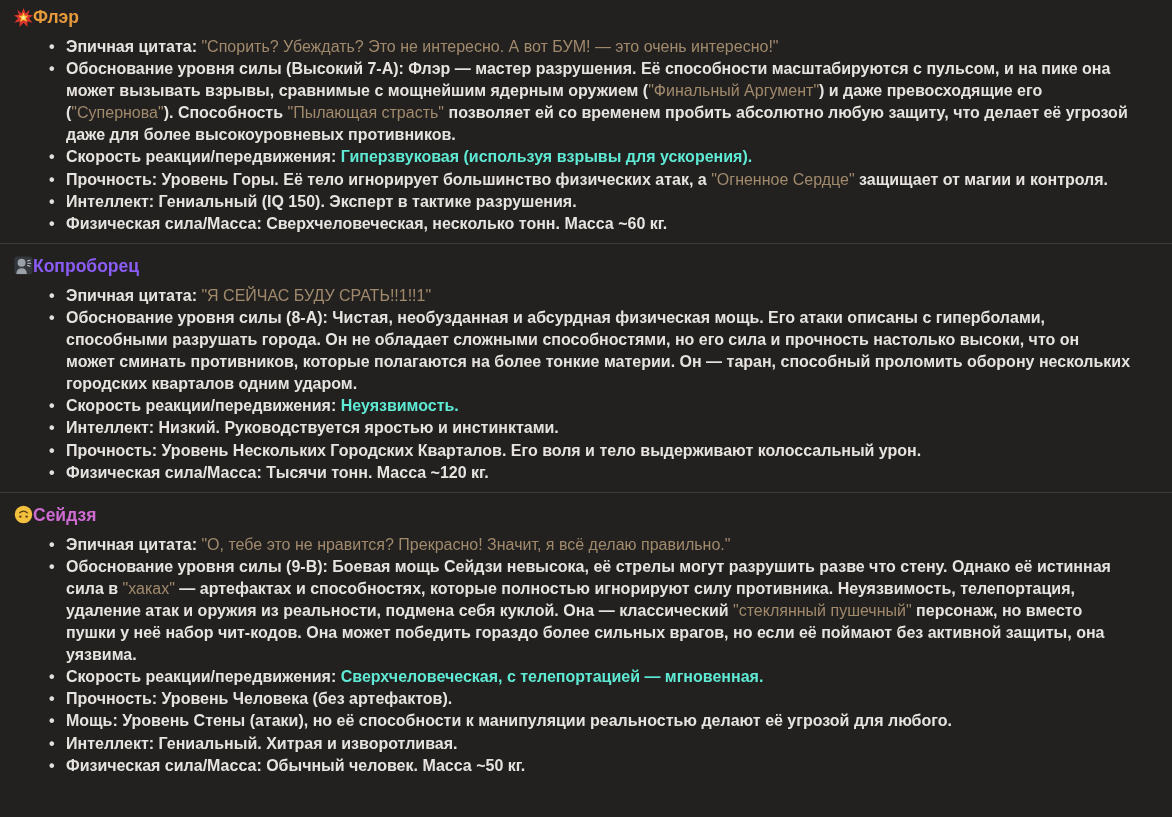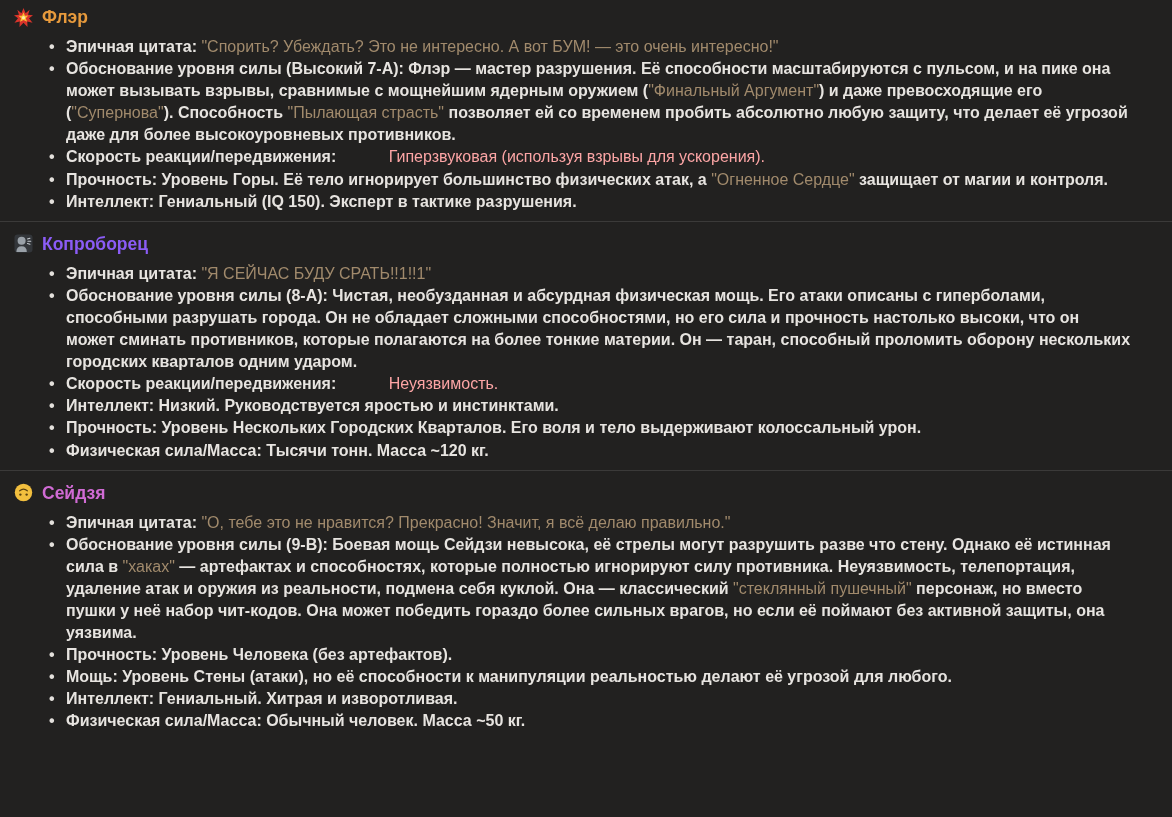--- a/index.html
+++ b/index.html
@@ -13,21 +13,20 @@
     background: #222120;
     color: #e3e0dc;
     font-family: "Liberation Sans", "DejaVu Sans", sans-serif;
     font-size: 16px;
     padding: 6px 40px 8px 14px;
     box-sizing: border-box;
   }
   .char-heading {
     display: flex;
     align-items: center;
-    gap: 9px;
     font-size: 17.5px;
     font-weight: 700;
     line-height: 22px;
     margin: 0 0 8px 0;
   }
   .char-heading .icon {
     width: 19px;
     height: 19px;
     display: inline-flex;
     align-items: center;
@@ -47,21 +46,21 @@
   }
   ul.stat-list li::before {
     content: "\2022";
     position: absolute;
     left: -17px;
     top: 0;
     color: #e3e0dc;
     font-weight: 700;
   }
   .sg-bold { font-weight: 700; color: #e7e4e0; margin-top: 23px; }
-  .sg-regular { font-weight: 400; color: #fca5a5; margin-left: 48px; }
+  .sg-regular { font-weight: 700; color: #5eead4; }
   .sg-quote { font-weight: 400; color: #a18a6c; }
   hr.divider {
     border: 0;
     border-top: 1px solid #3b3a39;
     margin: 6px -40px 11px -14px;
   }
 </style>
 </head>
 <body>
 
@@ -76,20 +75,21 @@
           </svg>
         </span>
         <span style="color: rgb(231, 154, 60);">Флэр</span>
       </h3>
       <ul class="stat-list">
         <li><span class="sg-bold">Эпичная цитата: </span><span class="sg-quote">"Спорить? Убеждать? Это не интересно. А вот БУМ! — это очень интересно!"</span></li>
         <li><span class="sg-bold">Обоснование уровня силы (Высокий 7-А): Флэр — мастер разрушения. Её способности масштабируются с пульсом, и на пике она может вызывать взрывы, сравнимые с мощнейшим ядерным оружием (</span><span class="sg-quote">"Финальный Аргумент"</span><span class="sg-bold">) и даже превосходящие его (</span><span class="sg-quote">"Супернова"</span><span class="sg-bold">). Способность </span><span class="sg-quote">"Пылающая страсть"</span><span class="sg-bold"> позволяет ей со временем пробить абсолютно любую защиту, что делает её угрозой даже для более высокоуровневых противников.</span></li>
         <li><span class="sg-bold">Скорость реакции/передвижения: </span><span class="sg-regular">Гиперзвуковая (используя взрывы для ускорения).</span></li>
         <li><span class="sg-bold">Прочность: Уровень Горы. Её тело игнорирует большинство физических атак, а </span><span class="sg-quote">"Огненное Сердце"</span><span class="sg-bold"> защищает от магии и контроля.</span></li>
         <li><span class="sg-bold">Интеллект: Гениальный (IQ 150). Эксперт в тактике разрушения.</span></li>
+        <li><span class="sg-bold">Физическая сила/Масса: Сверхчеловеческая, несколько тонн. Масса ~60 кг.</span></li>
       </ul>
     </section>
     <hr class="divider">
     <section>
       <h3 class="char-heading">
         <span class="icon">
           <svg viewBox="0 0 20 20">
             <rect x="0.5" y="0.5" width="19" height="19" rx="3.5" fill="#33363a"></rect>
             <circle cx="8" cy="7" r="4.2" fill="#9aa1a8"></circle>
             <path d="M2.5,19 q0,-6.2 5.5,-6.2 q5.5,0 5.5,6.2 z" fill="#9aa1a8"></path>
@@ -122,19 +122,20 @@
               <circle cx="13.3" cy="7.8" r="1.25" fill="#5b4210"></circle>
               <path d="M6,11.8 q4,3.6 8,0" stroke="#5b4210" stroke-width="1.3" fill="none" stroke-linecap="round"></path>
             </g>
           </svg>
         </span>
         <span style="color: rgb(208, 107, 212);">Сейдзя</span>
       </h3>
       <ul class="stat-list">
         <li><span class="sg-bold">Эпичная цитата: </span><span class="sg-quote">"О, тебе это не нравится? Прекрасно! Значит, я всё делаю правильно."</span></li>
         <li><span class="sg-bold">Обоснование уровня силы (9-В): Боевая мощь Сейдзи невысока, её стрелы могут разрушить разве что стену. Однако её истинная сила в </span><span class="sg-quote">"хаках"</span><span class="sg-bold"> — артефактах и способностях, которые полностью игнорируют силу противника. Неуязвимость, телепортация, удаление атак и оружия из реальности, подмена себя куклой. Она — классический </span><span class="sg-quote">"стеклянный пушечный"</span><span class="sg-bold"> персонаж, но вместо пушки у неё набор чит-кодов. Она может победить гораздо более сильных врагов, но если её поймают без активной защиты, она уязвима.</span></li>
+        <li><span class="sg-bold">Скорость реакции/передвижения: </span><span class="sg-regular">Сверхчеловеческая, с телепортацией — мгновенная.</span></li>
         <li><span class="sg-bold">Прочность: Уровень Человека (без артефактов).</span></li>
         <li><span class="sg-bold">Мощь: Уровень Стены (атаки), но её способности к манипуляции реальностью делают её угрозой для любого.</span></li>
         <li><span class="sg-bold">Интеллект: Гениальный. Хитрая и изворотливая.</span></li>
         <li><span class="sg-bold">Физическая сила/Масса: Обычный человек. Масса ~50 кг.</span></li>
       </ul>
     </section>
   </main>
 
 </body></html>

